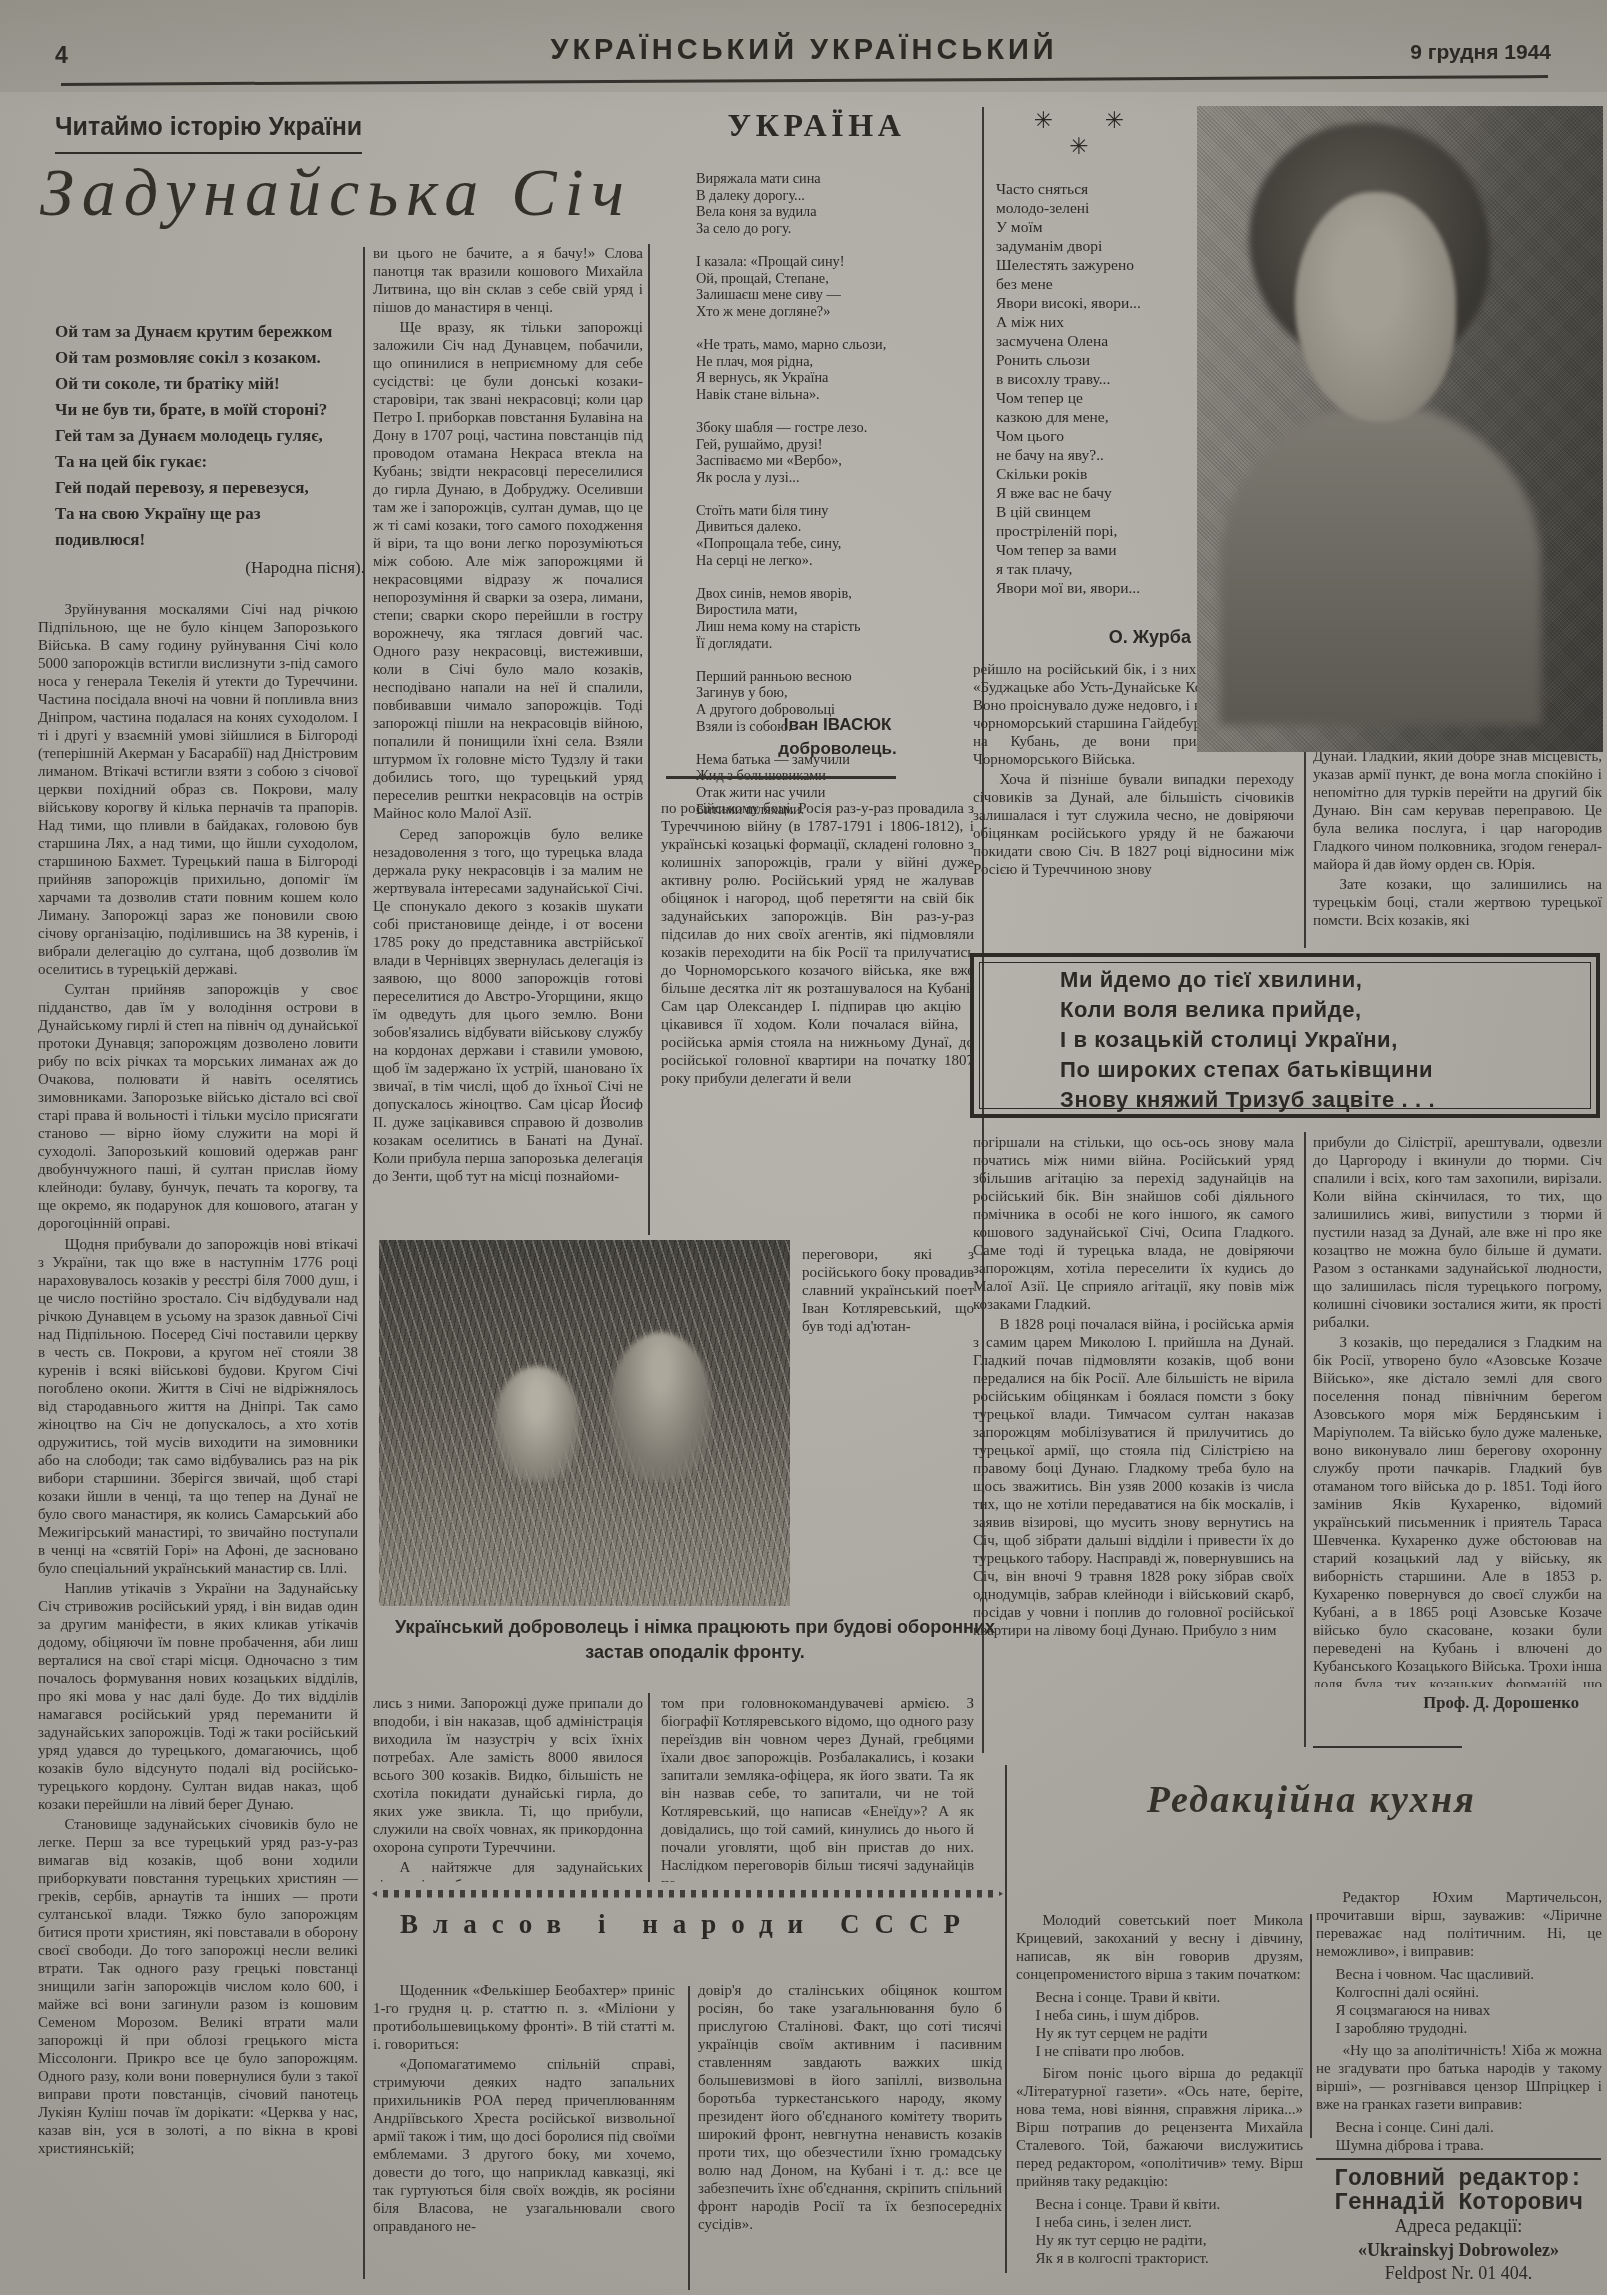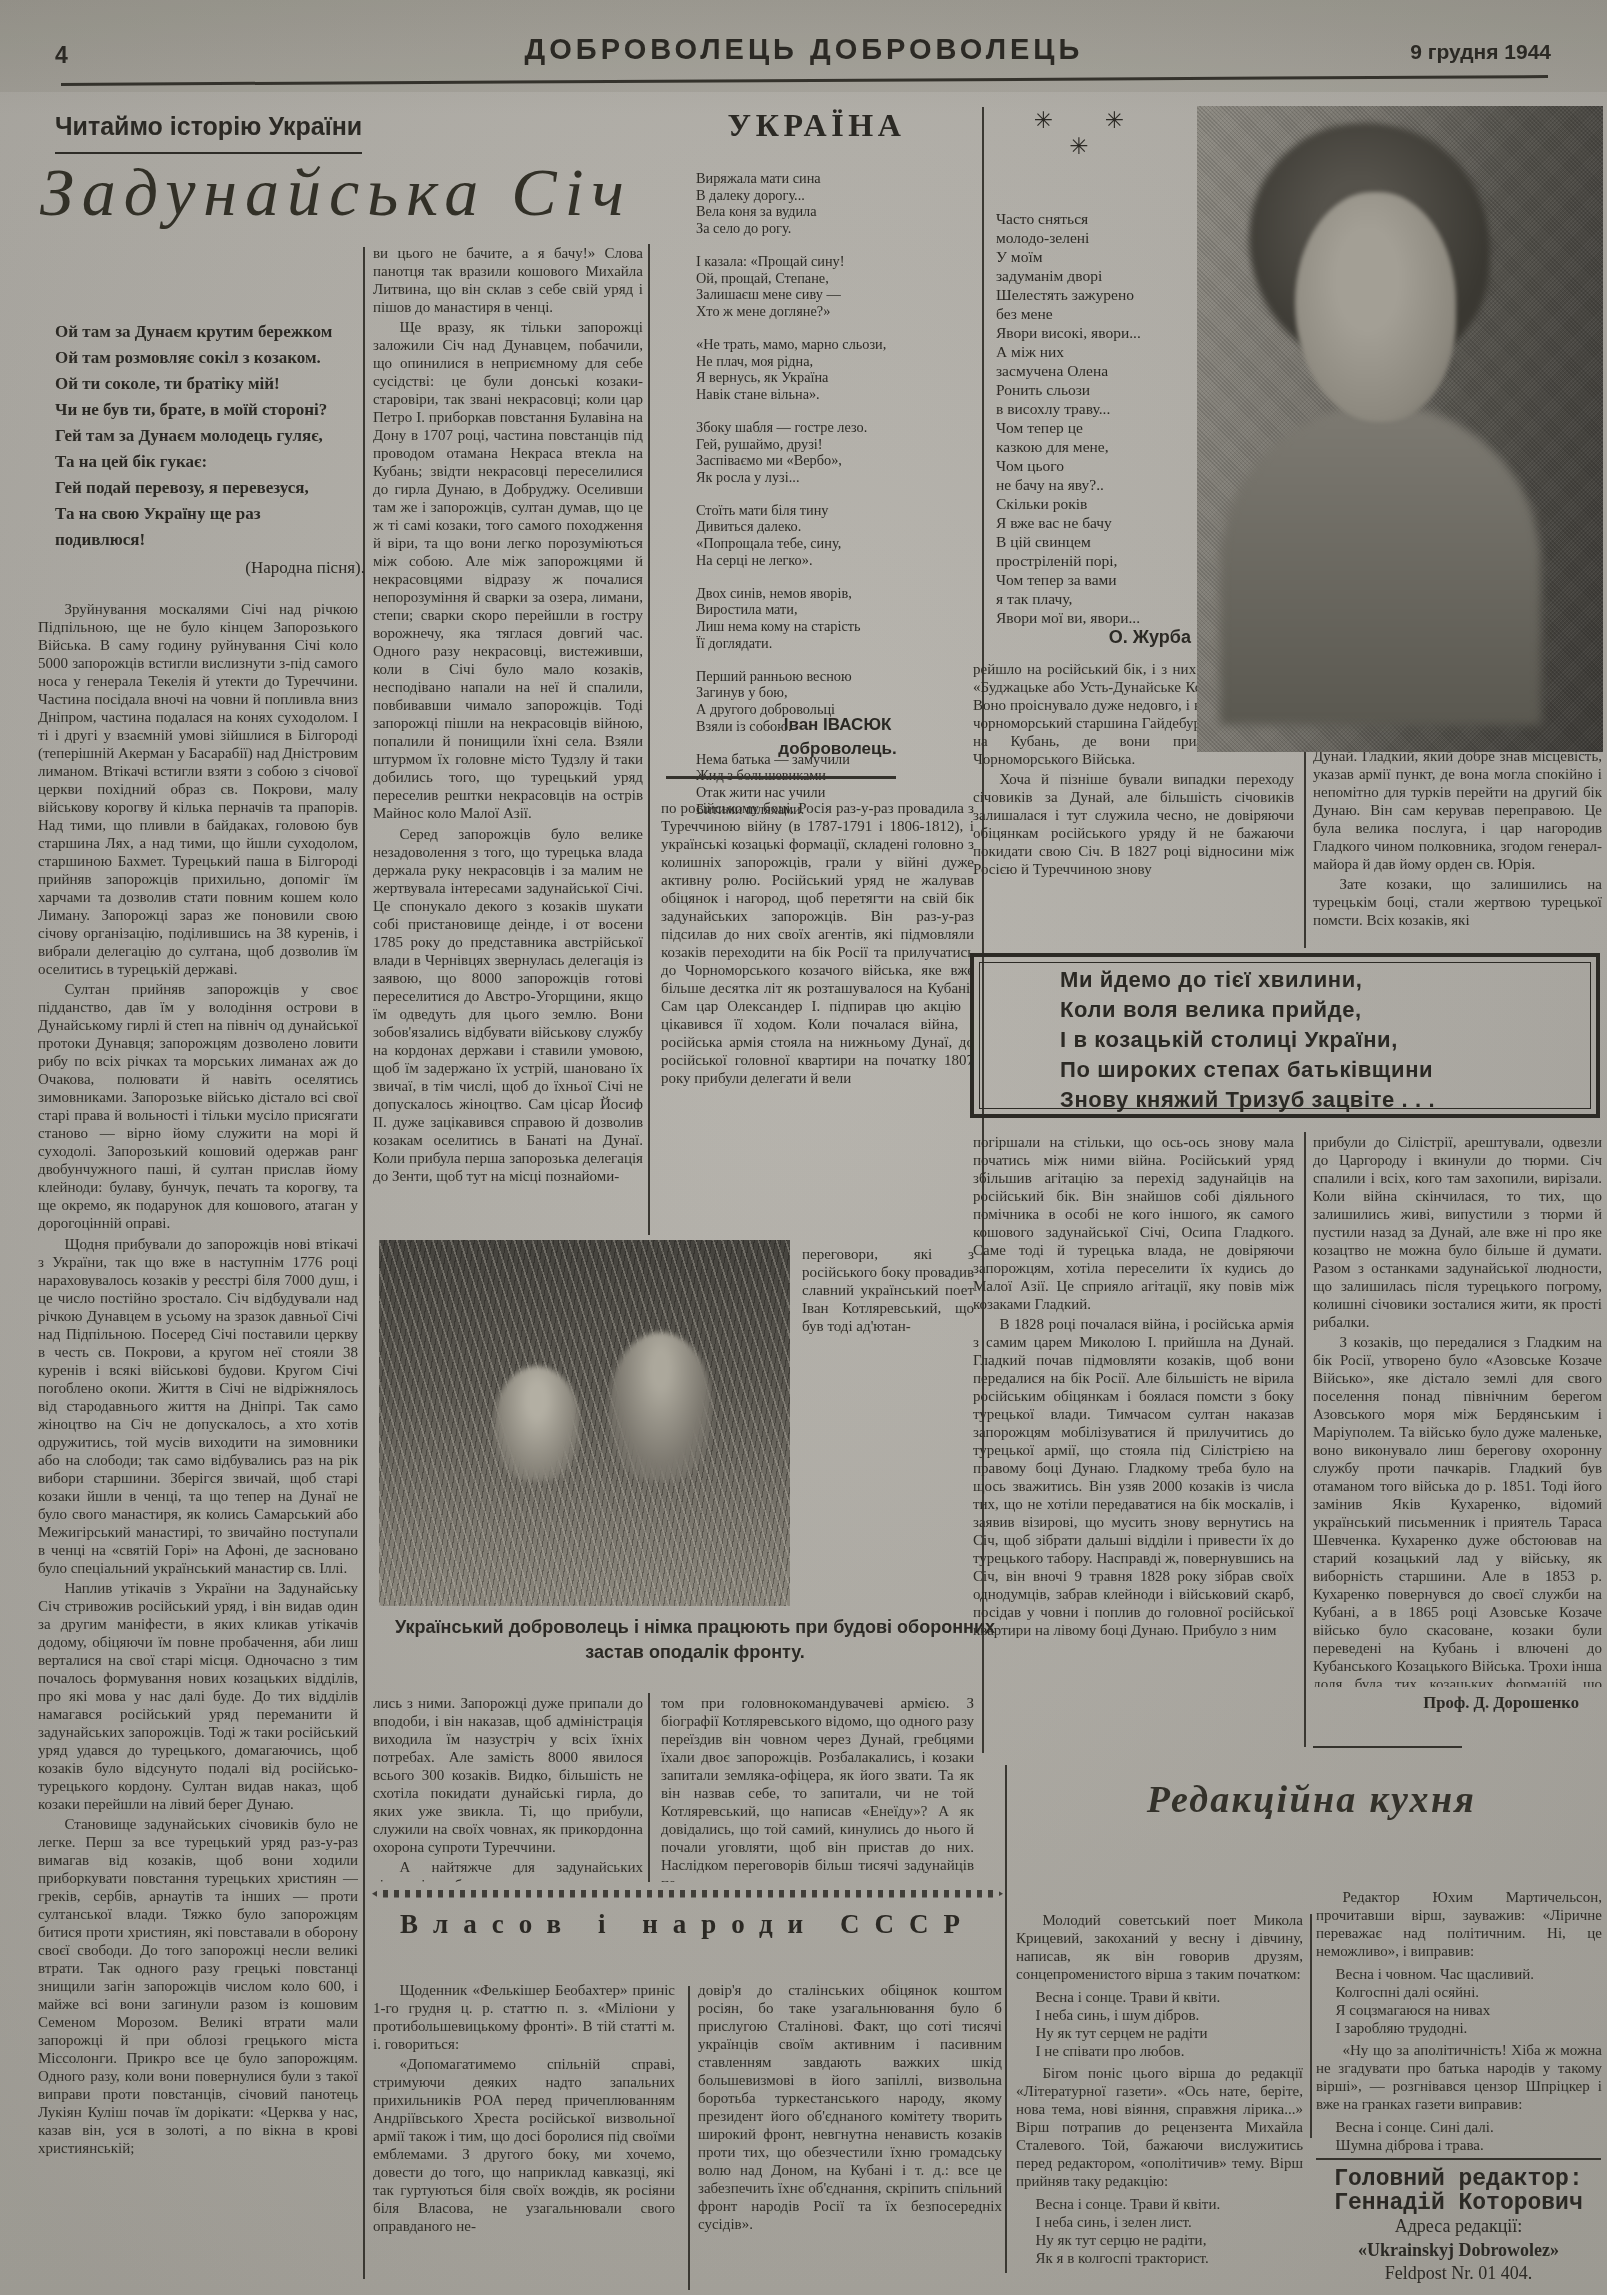--- a/index.html
+++ b/index.html
@@ -26,21 +26,21 @@
   .epi-src{left:55px;top:558px;width:310px;text-align:right;font-size:17px;}
   .body-col{font-size:15px;line-height:18px;text-align:justify;overflow:hidden;color:#2e2c26;}
   .par{text-indent:26.4px;margin:0 0 2.3px 0;}
   .cont .par:first-child{text-indent:0;}
   .poem-title{left:654px;top:107px;width:325px;text-align:center;font-weight:bold;font-size:32px;letter-spacing:4.6px;}
   .poem{white-space:pre-line;font-size:14.3px;line-height:16.6px;}
   .poem-ukraina{left:696px;top:170px;width:275px;}
   .poem-sign{left:763px;top:713px;width:149px;text-align:center;font-weight:bold;font-size:17px;line-height:24px;}
   .sign-rule{left:666px;top:776px;width:230px;height:2.9px;}
   .stars{left:993px;top:108px;width:195px;text-align:center;font-size:23px;line-height:26.4px;white-space:pre-line;letter-spacing:23px;}
-  .poem-yavory{left:996px;top:179px;width:195px;font-size:15.5px;line-height:19px;margin-top:30px;}
+  .poem-yavory{left:996px;top:179px;width:195px;font-size:15.5px;line-height:19px;}
   .yavory-author{left:996px;top:627px;width:195px;text-align:right;font-weight:bold;font-size:18px;}
   .portrait{left:1197px;top:106px;width:406px;height:646px;
     background:
       repeating-linear-gradient(45deg, rgba(0,0,0,.12) 0 1.1px, transparent 1.1px 2.9px),
       repeating-linear-gradient(-45deg, rgba(255,255,255,.05) 0 1.1px, transparent 1.1px 2.9px),
       linear-gradient(100deg,#8d8a82 0%,#76736c 35%,#54524c 62%,#3c3a36 100%);
     overflow:hidden;}
   .p-hair{position:absolute;left:52px;top:17px;width:241px;height:247px;border-radius:48% 52% 45% 55%;background:radial-gradient(ellipse at 45% 40%, #55524b 20%, #3a3832 70%);filter:blur(3.4px);}
   .p-face{position:absolute;left:98px;top:86px;width:161px;height:230px;border-radius:50% 50% 46% 54%;background:radial-gradient(ellipse at 45% 38%, #a39f95 25%, #8c887e 70%, #6d6a62 100%);filter:blur(2.3px);}
   .p-shoulder{position:absolute;left:23px;top:298px;width:321px;height:321px;border-radius:50% 50% 0 0;background:linear-gradient(180deg,#7d7a72,#5a5850);filter:blur(4.6px);}
@@ -66,21 +66,21 @@
   .masthead{left:1315px;top:2168px;width:287px;text-align:center;font-size:18px;line-height:23.5px;}
   .masthead .b{font-weight:bold;font-family:Liberation Mono, monospace;font-size:23px;}
 </style>
 </head>
 <body>
 
 <div class="page">
 
   <div class="abs header-band"></div>
   <div class="abs page-num sans">4</div>
-  <div class="abs paper-title sans">ДОБРОВОЛЕЦЬ ДОБРОВОЛЕЦЬ</div>
+  <div class="abs paper-title sans">УКРАЇНСЬКИЙ УКРАЇНСЬКИЙ</div>
   <div class="abs issue-date sans">9 грудня 1944</div>
   <div class="abs rule" style="left:61px;top:79px;width:1487px;height:2.9px;transform:rotate(-0.3deg);"></div>
 
   <div class="abs vrule" style="left:363px;top:247px;height:2032px;"></div>
   <div class="abs vrule" style="left:648px;top:244px;height:991px;"></div>
   <div class="abs vrule" style="left:648px;top:1693px;height:189px;"></div>
   <div class="abs vrule" style="left:982px;top:107px;height:1646px;"></div>
   <div class="abs vrule" style="left:1304px;top:683px;height:265px;"></div>
   <div class="abs vrule" style="left:1304px;top:1132px;height:615px;"></div>
   <div class="abs vrule" style="left:688px;top:1986px;height:304px;"></div>

